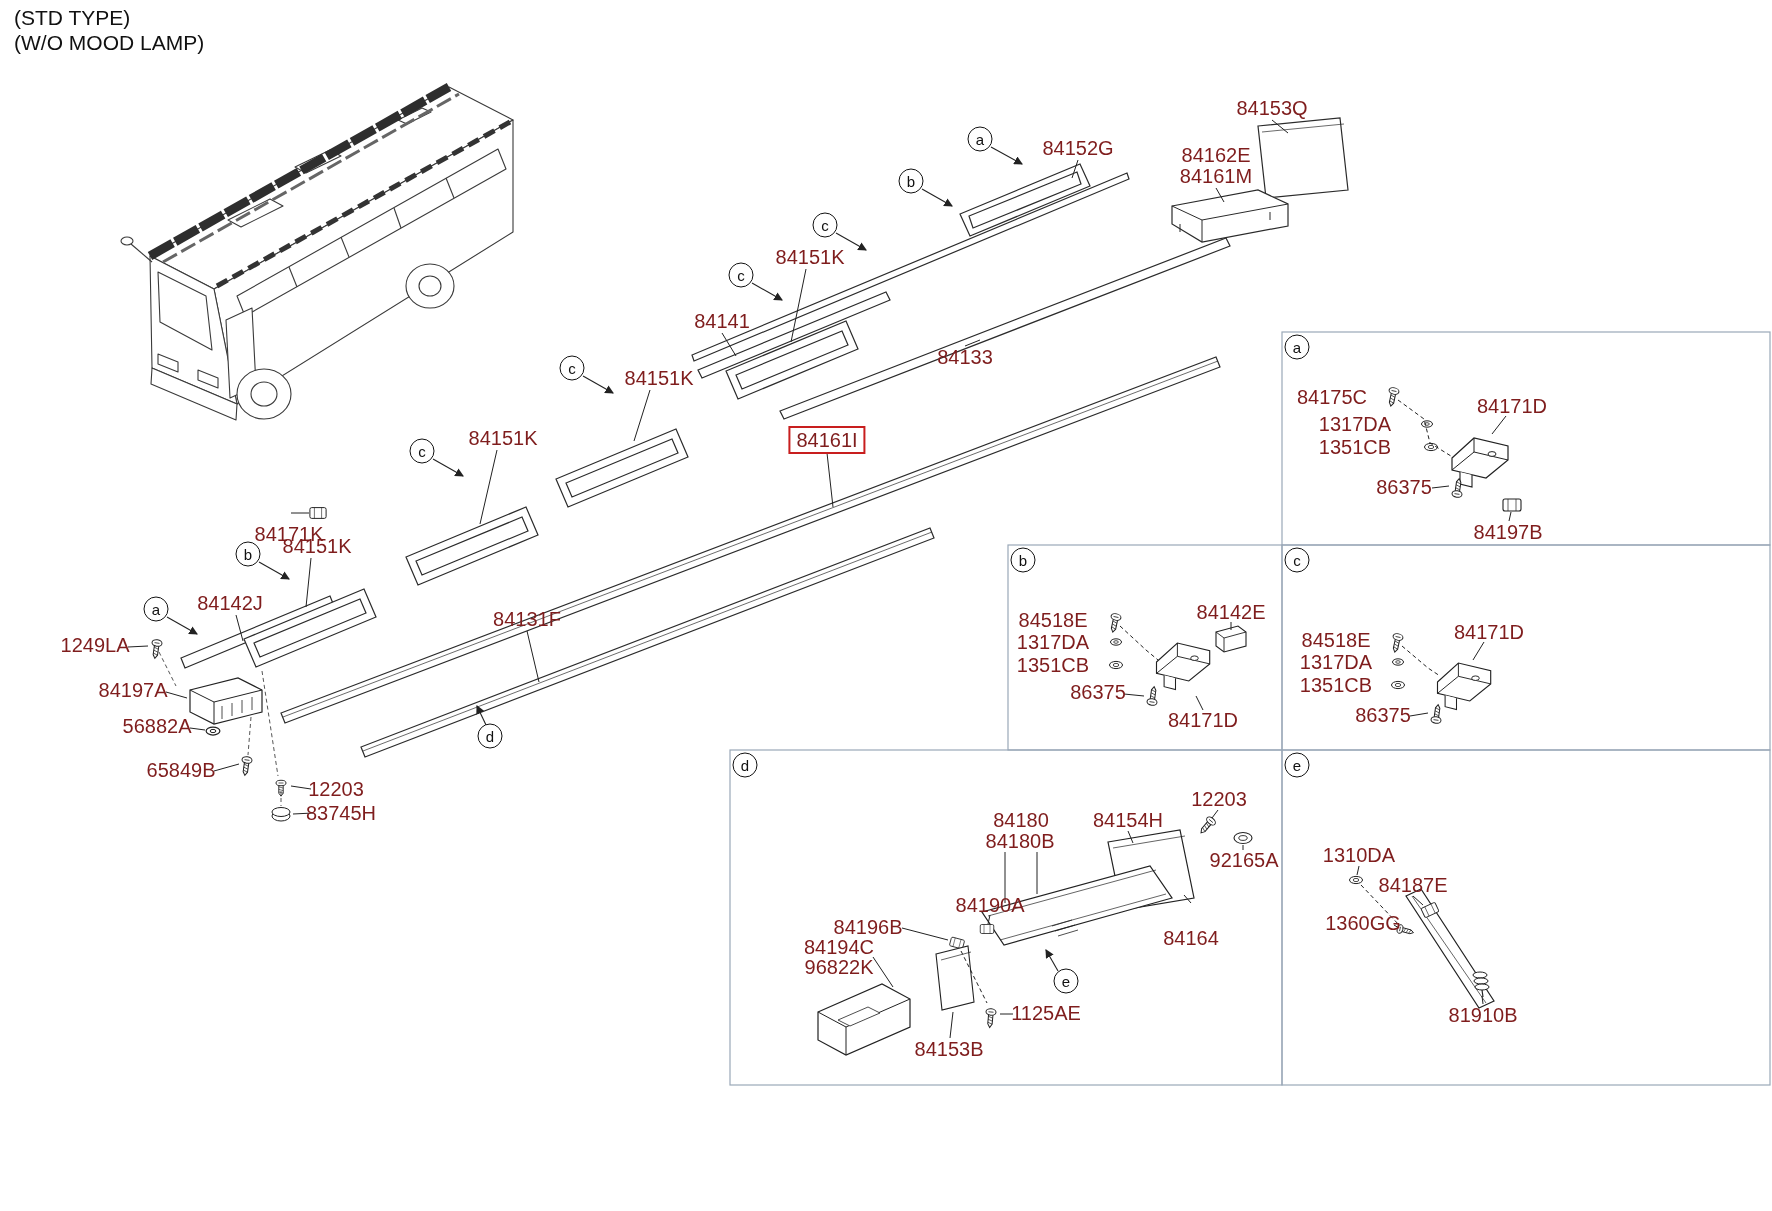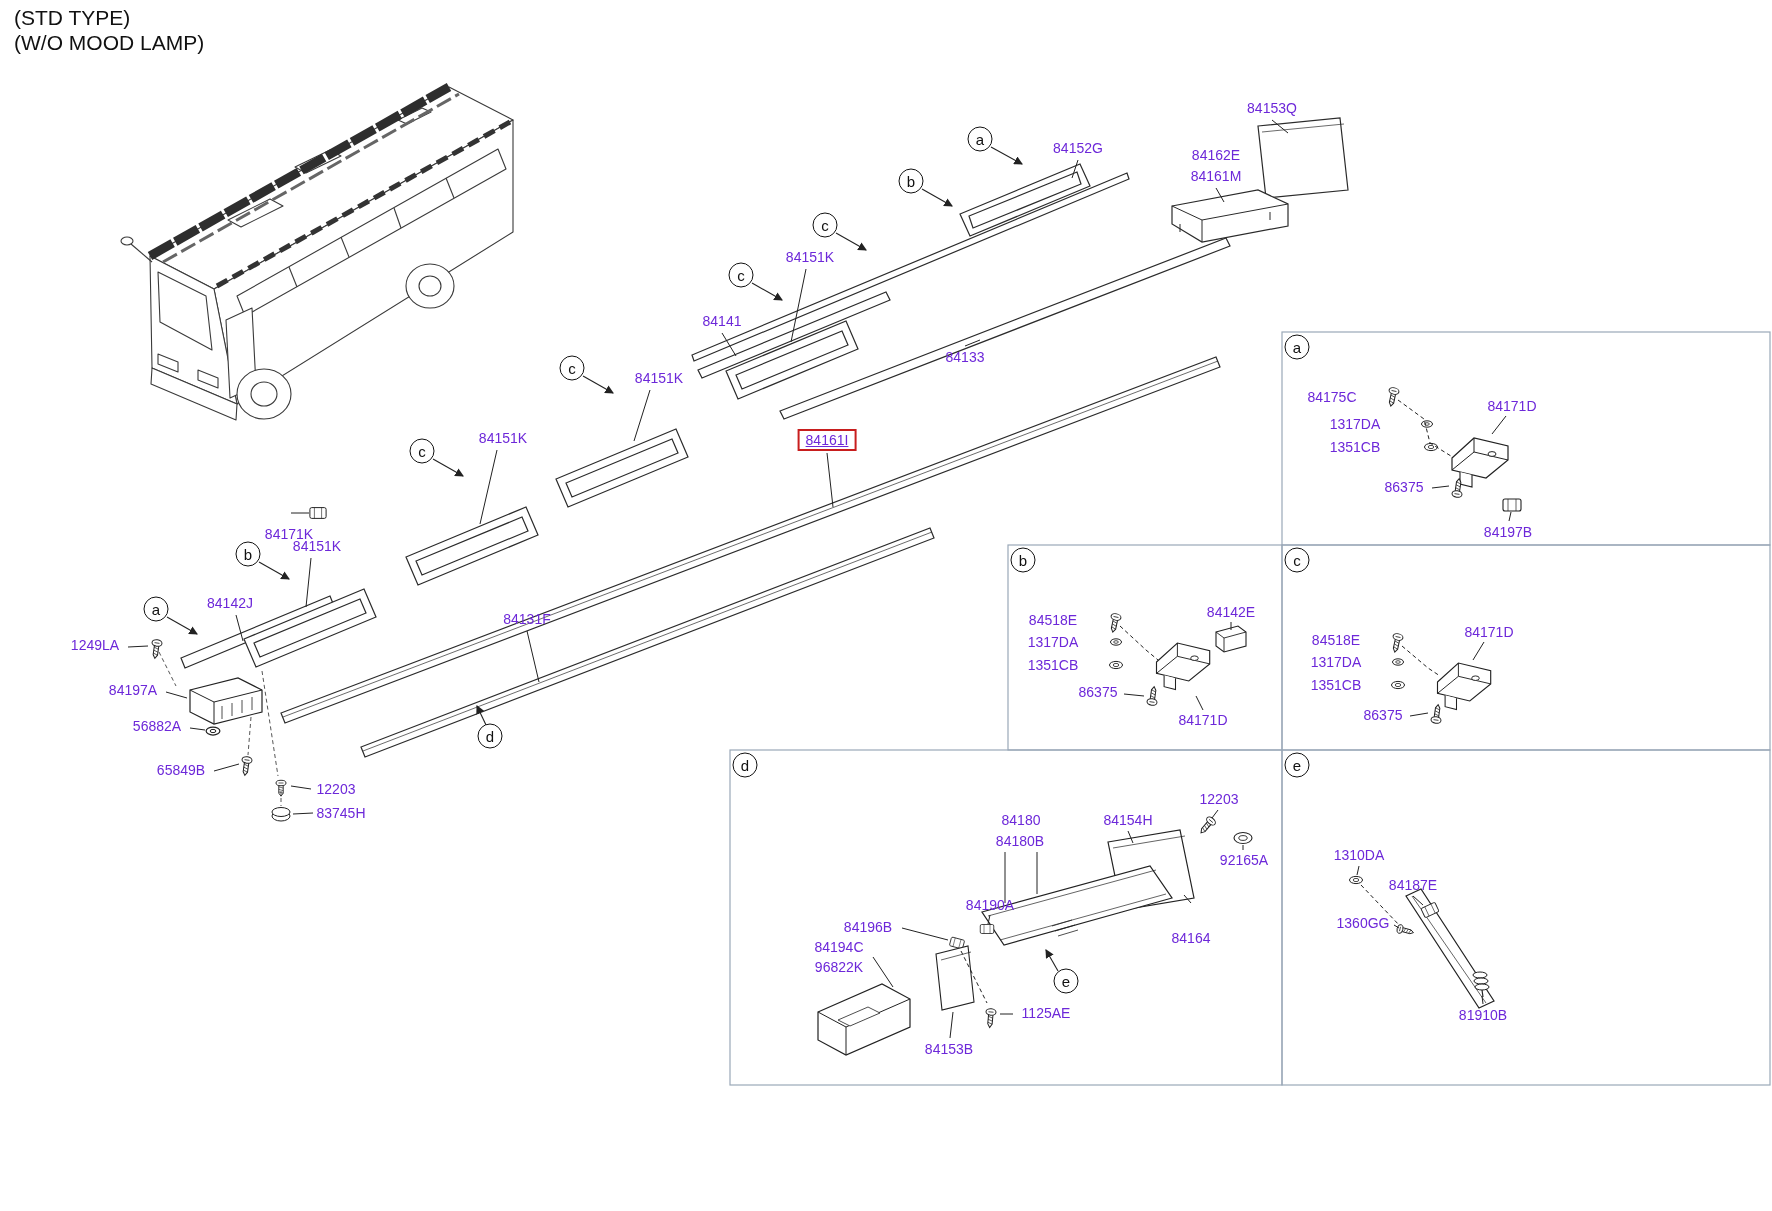--- a/index.html
+++ b/index.html
@@ -2,23 +2,23 @@
 <html><head>
 <meta charset="utf-8">
 <title>Parts Diagram</title>
 <style>
   html,body{margin:0;padding:0;background:#fff;}
   #stage{position:relative;width:1772px;height:1174px;background:#fff;
          font-family:"Liberation Sans",sans-serif;overflow:hidden;}
   #art{position:absolute;left:0;top:0;}
   .hdr-line{position:absolute;left:14px;font-size:21px;color:#111;white-space:nowrap;line-height:1.15;}
   #label-layer{position:absolute;left:0;top:0;width:100%;height:100%;pointer-events:none;}
-  .part-label{position:absolute;transform:translate(-50%,-50%);font-size:14px;color:#6d28d9;
+  .part-label{position:absolute;transform:translate(-50%,-50%);font-size:20px;color:#7f1d1d;
               white-space:nowrap;line-height:1;pointer-events:auto;}
-  .part-label.hl{border:2px solid #c81e1e;padding:2px 6px;text-decoration:underline;}
+  .part-label.hl{border:2px solid #c81e1e;padding:2px 6px;}
   .callout{position:absolute;transform:translate(-50%,-50%);width:23px;height:23px;
            border:1.5px solid #111;border-radius:50%;display:flex;align-items:center;
            justify-content:center;font-size:15px;color:#111;background:#fff;line-height:1;
            pointer-events:auto;}
 </style>
 </head>
 <body>
 
 <div id="stage">
 

